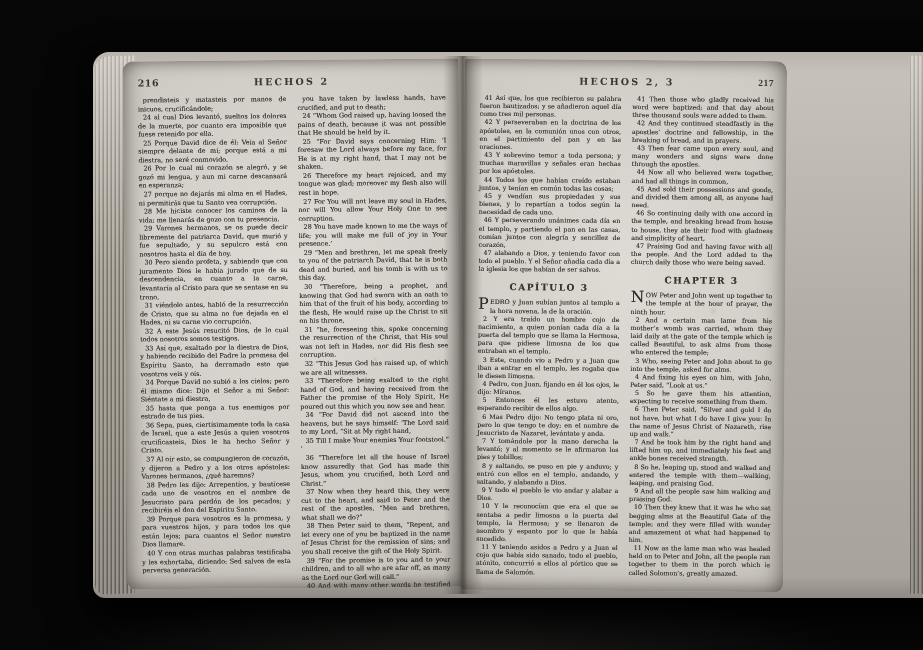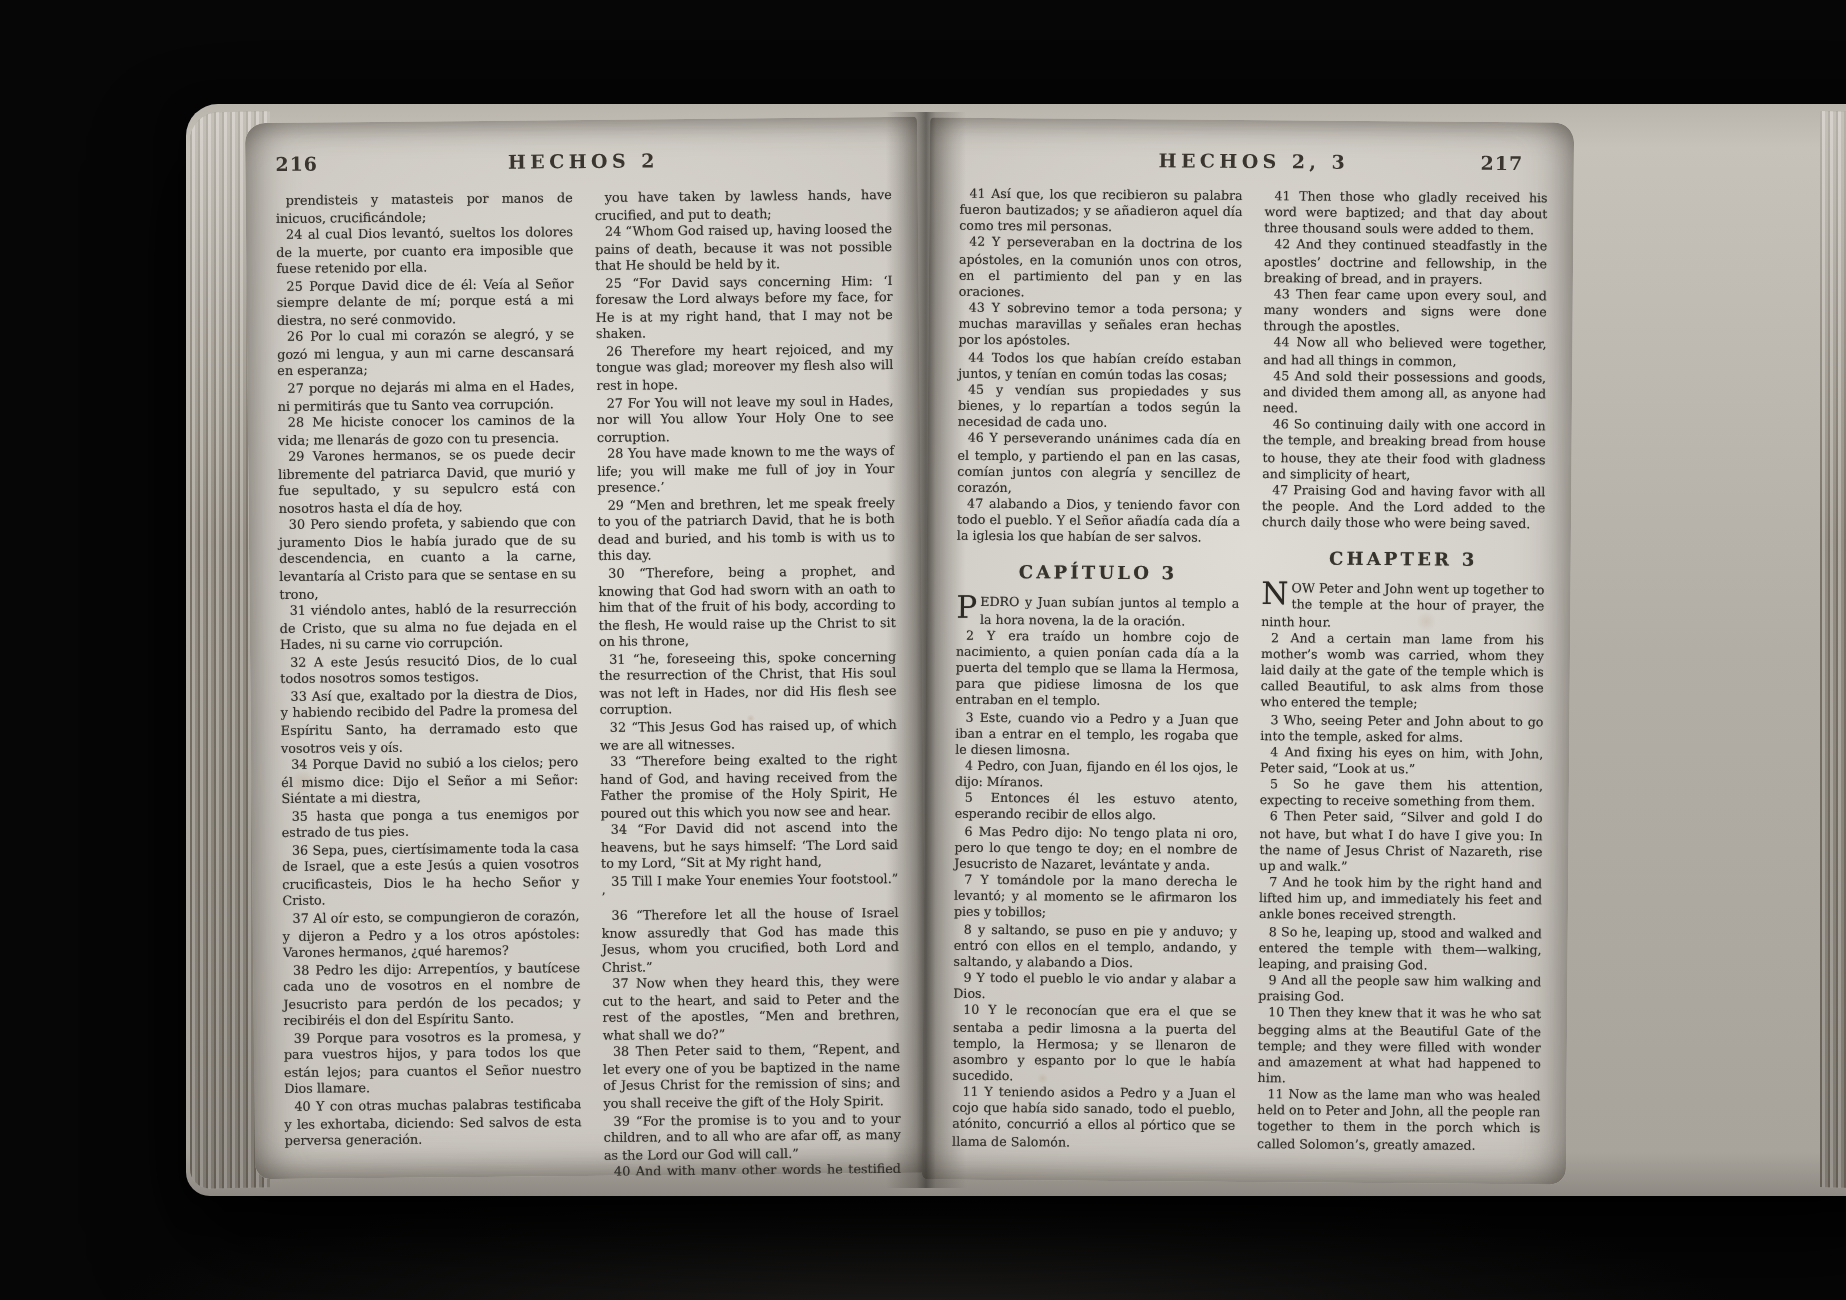--- a/index.html
+++ b/index.html
@@ -80,21 +80,21 @@
     background:linear-gradient(90deg, rgba(32,29,25,0) 0%, rgba(52,48,42,0.35) 38%, rgba(28,25,22,0.55) 50%, rgba(52,48,42,0.30) 62%, rgba(32,29,25,0) 100%);
   }
 
   .page-inner { position:relative; padding:16px 13px 8px 15px; height:100%; box-sizing:border-box; }
   .page-head {
     display:flex; align-items:baseline;
     font-size:9.5px; font-weight:bold; color:#3a362f;
     margin-bottom:8px;
   }
   .page-number { width:46px; letter-spacing:0.5px; }
-  .page-number.num-right { text-align:center; }
+  .page-number.num-right { text-align:right;font-family:Liberation Serif, serif; }
   .running-head { flex:1; text-align:center; letter-spacing:2.2px; }
   .head-spacer { width:46px; }
 
   .cols { display:flex; gap:11px; }
   .col { flex:1; min-width:0; }
 
   .verse {
     margin:0; font-size:6.4px; line-height:8.55px;
     text-align:justify; text-indent:5px;
     color:#312e29; text-shadow:0 0 0.4px rgba(49,46,41,0.55);

